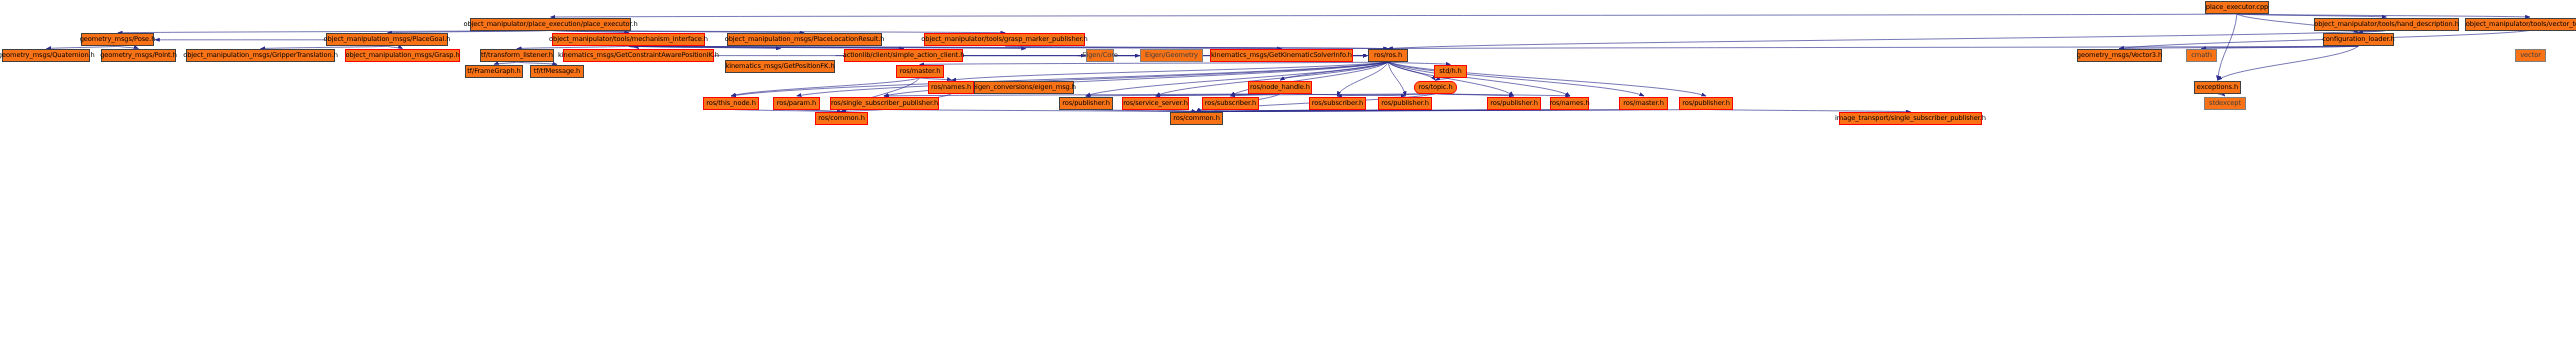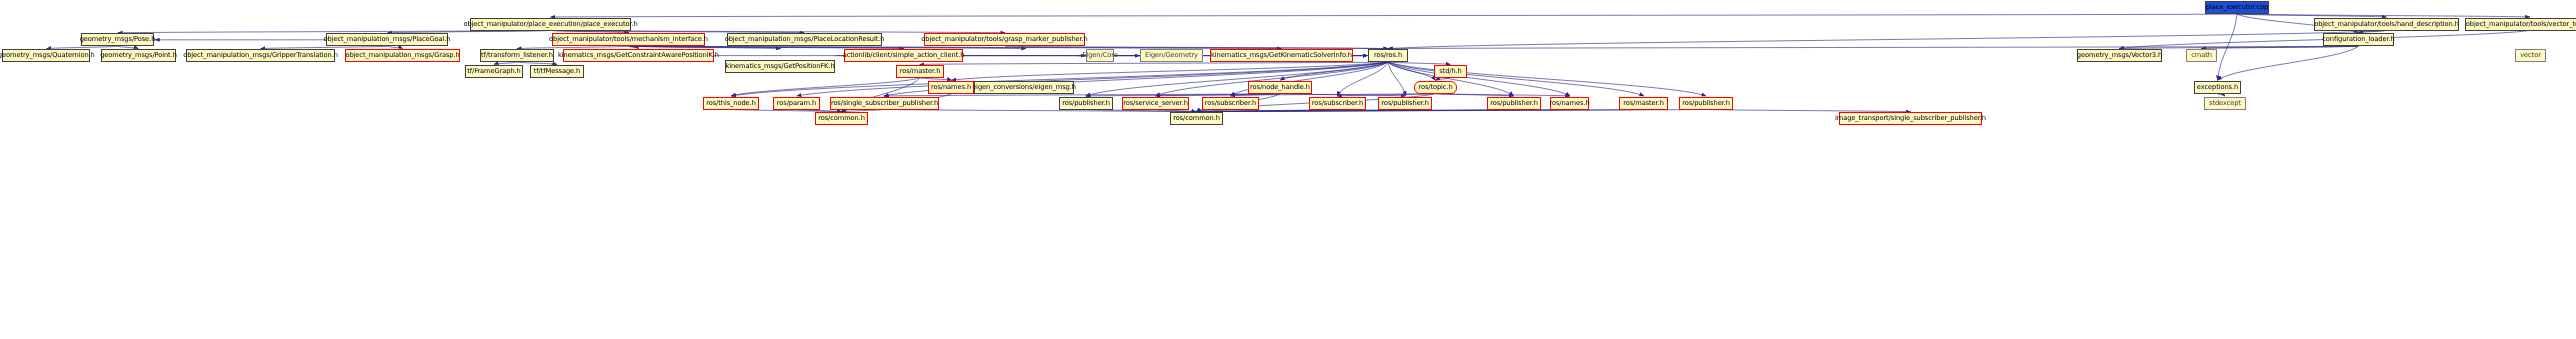--- a/index.html
+++ b/index.html
@@ -1,25 +1,25 @@
 <!DOCTYPE html>
 <html style="font-size:9.4px"><head>
 <meta charset="utf-8">
 <style>
   html,body{margin:0;padding:0;background:#ffffff;}
   #canvas{position:relative;width:2576px;height:340px;background:#ffffff;
           font-family:"DejaVu Sans","Liberation Sans",sans-serif;overflow:hidden;}
   svg.edges{position:absolute;left:0;top:0;width:2576px;height:340px;pointer-events:none;}
   .node{position:absolute;box-sizing:border-box;display:flex;align-items:center;
-        justify-content:center;background:#fef9c3;border:0.6px solid #404040;
+        justify-content:center;background:#f97316;border:0.6px solid #404040;
         height:13px;white-space:nowrap;padding:0 2.9px;
         font-size:6.7px;color:#000000;line-height:1;letter-spacing:-0.1px;}
   .node.red{border-color:#ff0000;}
   .node.grey{border-color:#808080;color:#404040;}
-  .node.root{background:#1d4ed8;border-color:#404040;}
+  .node.root{background:#f97316;border-color:#404040;}
 </style>
 </head>
 <body>
 
 <div id="canvas">
   <svg class="edges" xmlns="http://www.w3.org/2000/svg" viewBox="0 0 4403 581" width="2576" height="340">
     <defs>
       <marker id="ah" markerWidth="9" markerHeight="7" refX="8" refY="3.5" orient="auto" markerUnits="userSpaceOnUse">
         <path d="M0,0 L9,3.5 L0,7 z" fill="#2a2a8c"></path>
       </marker>

